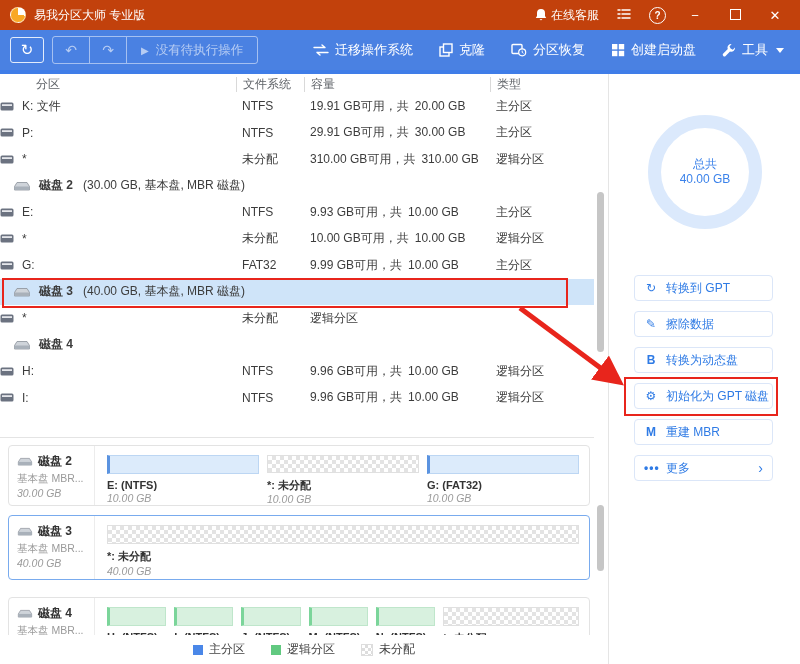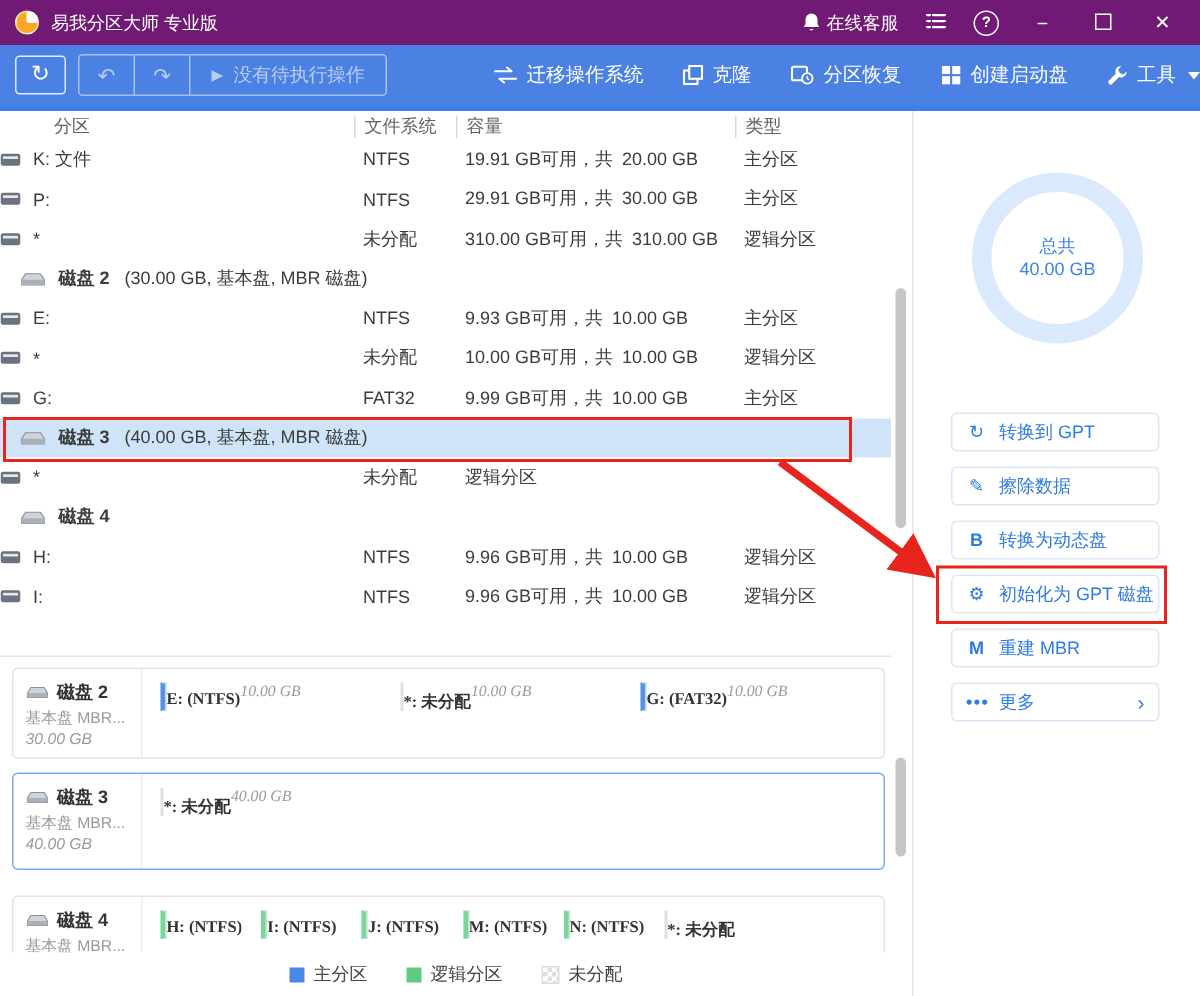--- a/index.html
+++ b/index.html
@@ -1,20 +1,20 @@
 <!DOCTYPE html>
 <html><head>
 <meta charset="utf-8">
 <style>
   html,body{margin:0;padding:0;width:800px;height:664px;overflow:hidden;
     font-family:"Liberation Sans","DejaVu Sans",sans-serif;background:#fff;}
   .app{position:relative;width:800px;height:664px;overflow:hidden;}
 
   
-  .titlebar{position:absolute;left:0;top:0;width:800px;height:30px;background:#701a75;
+  .titlebar{position:absolute;left:0;top:0;width:800px;height:30px;background:#c2410c;
     display:flex;align-items:center;color:#fff;font-size:12px;}
   .logo{width:16px;height:16px;border-radius:50%;margin:0 8px 0 10px;
     background:conic-gradient(#ffffff 0 95deg,#f9a825 95deg 360deg);border:1px solid rgba(255,255,255,.6);box-sizing:border-box;}
   .tb-right{margin-left:auto;display:flex;align-items:center;gap:18px;padding-right:14px;}
   .online{display:flex;align-items:center;gap:4px;cursor:pointer;}
   .help-badge{width:15px;height:15px;border:1.4px solid #fff;border-radius:50%;display:flex;
     align-items:center;justify-content:center;font-size:10px;font-weight:bold;}
   .winbtn{width:22px;text-align:center;font-size:13px;cursor:pointer;}
   .maxbox{display:inline-block;width:9px;height:9px;border:1.4px solid #fff;}
 
@@ -23,21 +23,21 @@
     display:flex;align-items:center;color:#fff;}
   .blueline{position:absolute;left:0;top:70px;width:800px;height:4px;background:#3f7de8;}
   .refresh{margin-left:10px;width:34px;height:26px;background:transparent;border:1px solid rgba(255,255,255,.85);
     border-radius:3px;color:#fff;font-size:15px;line-height:24px;text-align:center;padding:0;cursor:pointer;}
   .pending-group{display:flex;align-items:stretch;border:1px solid rgba(255,255,255,.5);border-radius:3px;
     margin-left:8px;height:26px;color:rgba(255,255,255,.6);}
   .pg-cell{display:flex;align-items:center;justify-content:center;width:36px;font-size:14px;cursor:default;}
   .pg-cell + .pg-cell{border-left:1px solid rgba(255,255,255,.5);}
   .pg-pending{width:auto;padding:0 14px;font-size:12.5px;gap:7px;}
   .pg-pending .play{font-size:10px;}
-  .nav{margin-left:auto;display:flex;align-items:center;gap:26px;font-size:13px;}
+  .nav{margin-left:auto;display:flex;align-items:center;gap:26px;padding-right:16px;font-size:13px;}
   .nav-item{display:flex;align-items:center;gap:6px;cursor:pointer;white-space:nowrap;}
   .caret{width:0;height:0;border-left:4px solid transparent;border-right:4px solid transparent;
     border-top:5px solid #fff;margin-left:2px;}
 
   
   .content{position:absolute;left:0;top:74px;width:608px;height:590px;background:#fff;}
   .sidebar{position:absolute;left:608px;top:74px;width:191px;height:590px;background:#fff;
     border-left:1px solid #e5e5e5;}
 
   
@@ -71,21 +71,21 @@
     background:#fff;display:flex;box-sizing:border-box;}
   .panel.selected{border-color:#79abee;}
   .p2{top:5px;height:61px;}
   .p3{top:75px;height:65px;}
   .p4{top:157px;height:64px;}
   .plabel{width:86px;min-width:86px;border-right:1px solid #ececec;padding:7px 0 0 8px;box-sizing:border-box;}
   .plabel .l1{display:flex;align-items:center;gap:5px;font-size:12px;font-weight:bold;color:#333;}
   .plabel .l2{font-size:10.5px;color:#9a9a9a;margin-top:2px;}
   .plabel .l3{font-size:10.5px;color:#9a9a9a;font-style:italic;margin-top:1px;}
   .parts{flex:1;display:flex;gap:8px;padding:9px 10px 0 12px;}
-  .part{display:flex;flex-direction:row;min-width:0;font-family:Liberation Serif, serif;}
+  .part{display:flex;flex-direction:column;min-width:0;}
   .bar{height:19px;border:1px solid #e0e0e0;box-sizing:border-box;}
   .bar.primary{background:#dcebfb;border-color:#bcd6f3;border-left:3px solid #5b93e0;}
   .bar.logical{background:#d8f1df;border-color:#bfe6cb;border-left:3px solid #7bd59a;}
   .bar.unalloc{background-color:#fff;
     background-image:linear-gradient(45deg,#e3e3e3 25%,transparent 25%,transparent 75%,#e3e3e3 75%),
                      linear-gradient(45deg,#e3e3e3 25%,transparent 25%,transparent 75%,#e3e3e3 75%);
     background-size:8px 8px;background-position:0 0,4px 4px;}
   .pl1{font-size:11px;font-weight:bold;color:#333;margin-top:5px;white-space:nowrap;overflow:hidden;}
   .pl2{font-size:10.5px;color:#9a9a9a;font-style:italic;margin-top:1px;white-space:nowrap;}
 

